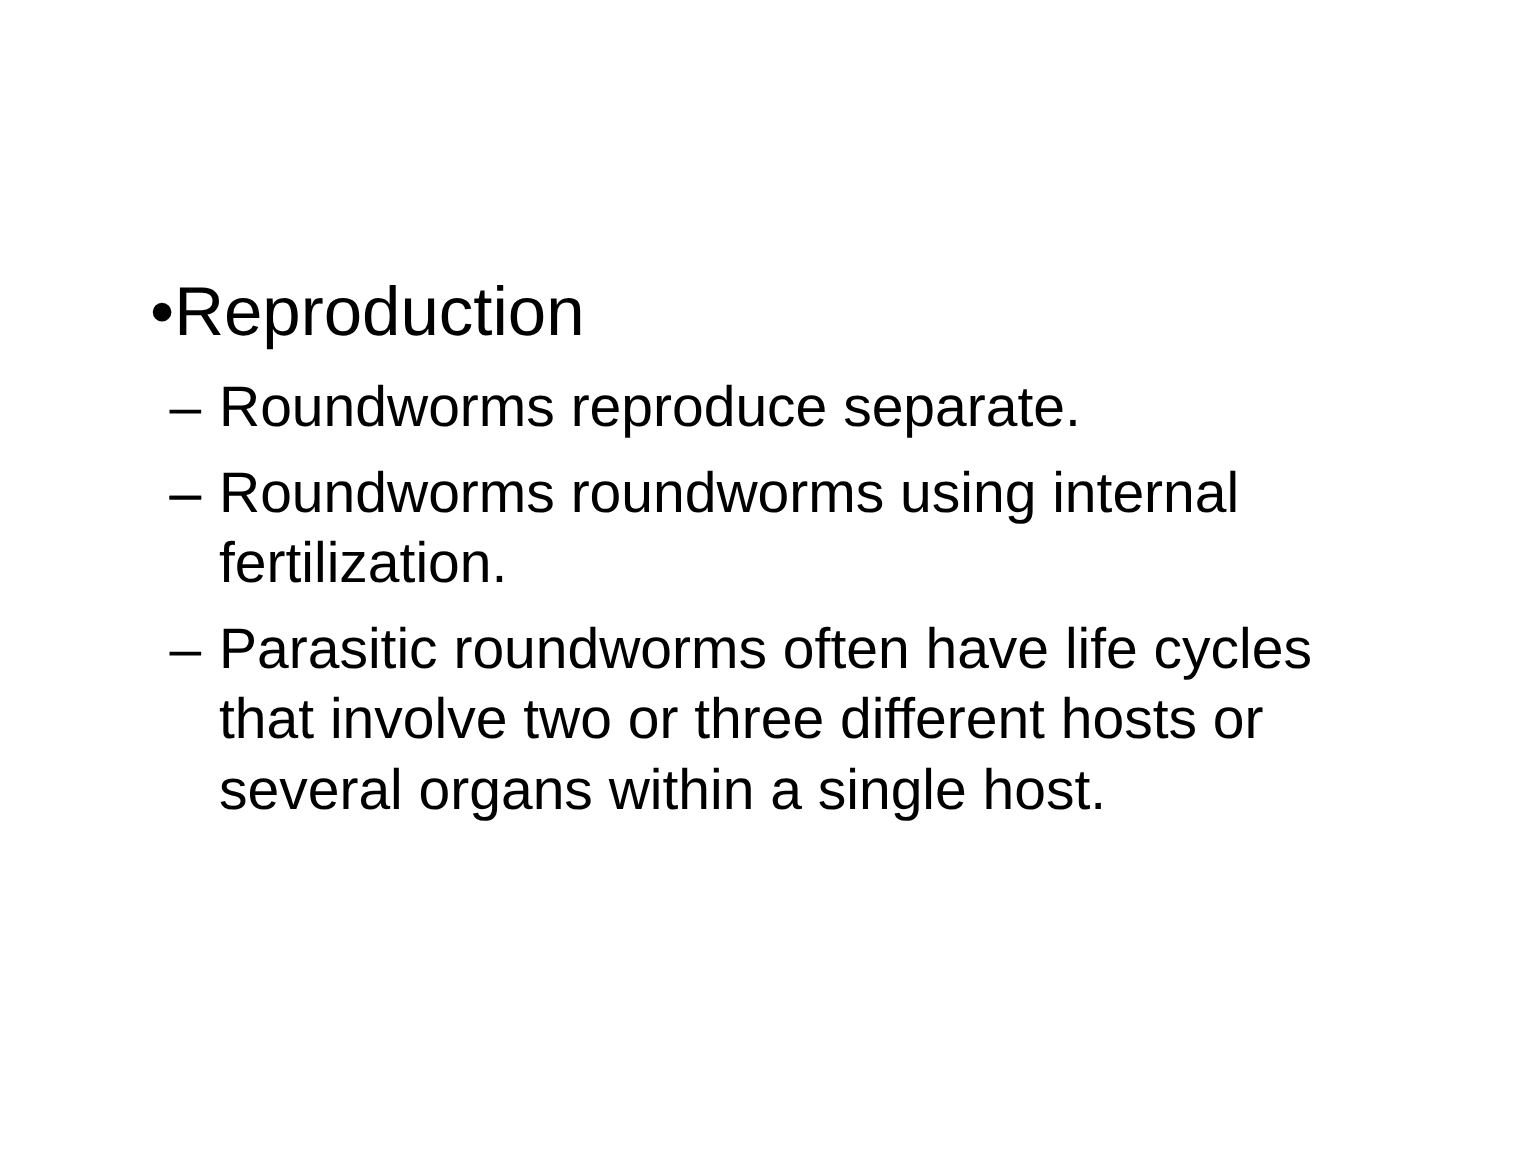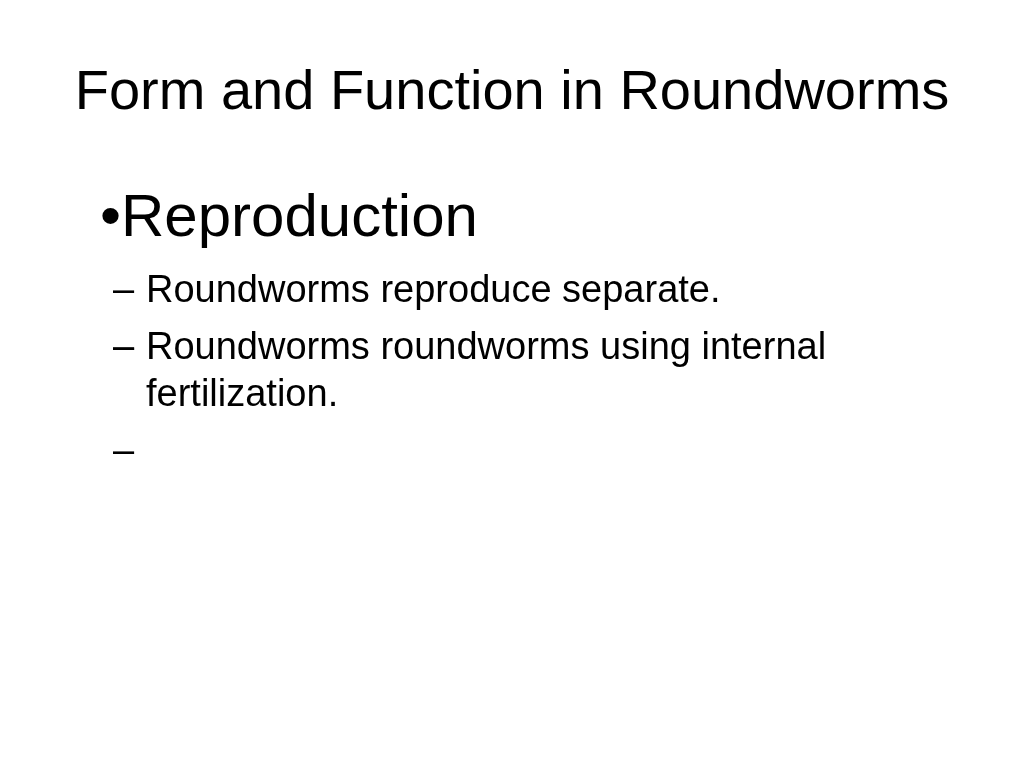--- a/index.html
+++ b/index.html
@@ -31,21 +31,21 @@
     letter-spacing: 0;
     white-space: nowrap;
   }
   .content {
     position: absolute;
     left: 100px;
     top: 180px;
     width: 880px;
   }
   .bullet1 {
-    font-size: 60px;
+    font-size: 46px;
     line-height: 1.2;
     white-space: nowrap;
   }
   .bullet1 .b1glyph {
     display: inline-block;
   }
   ul.items {
     list-style: none;
     margin: 14px 0 0 13px;
     padding: 0;
@@ -64,21 +64,20 @@
   }
   ul.items li .txt {
     white-space: pre-line;
   }
 </style>
 </head>
 <body>
 
 <div class="slide">
 
-  <h1 class="title">Form and Function in Roundworms</h1>
 
   <div class="content">
 
     <div class="bullet1">
       <span class="b1glyph">•</span><span>Reproduction</span>
     </div>
 
     <ul class="items">
       <li>
         <span class="dash">–</span>
@@ -87,18 +86,21 @@
       <li>
         <span class="dash">–</span>
       </li>
       <li>
         <span class="dash">–</span>
         <span class="txt">Roundworms roundworms using internal
 fertilization.</span>
       </li>
       <li>
         <span class="dash">–</span>
+        <span class="txt">Parasitic roundworms often have life cycles
+that involve two or three different hosts or
+several organs within a single host.</span>
       </li>
     </ul>
 
   </div>
 
 </div>
 
 </body></html>

